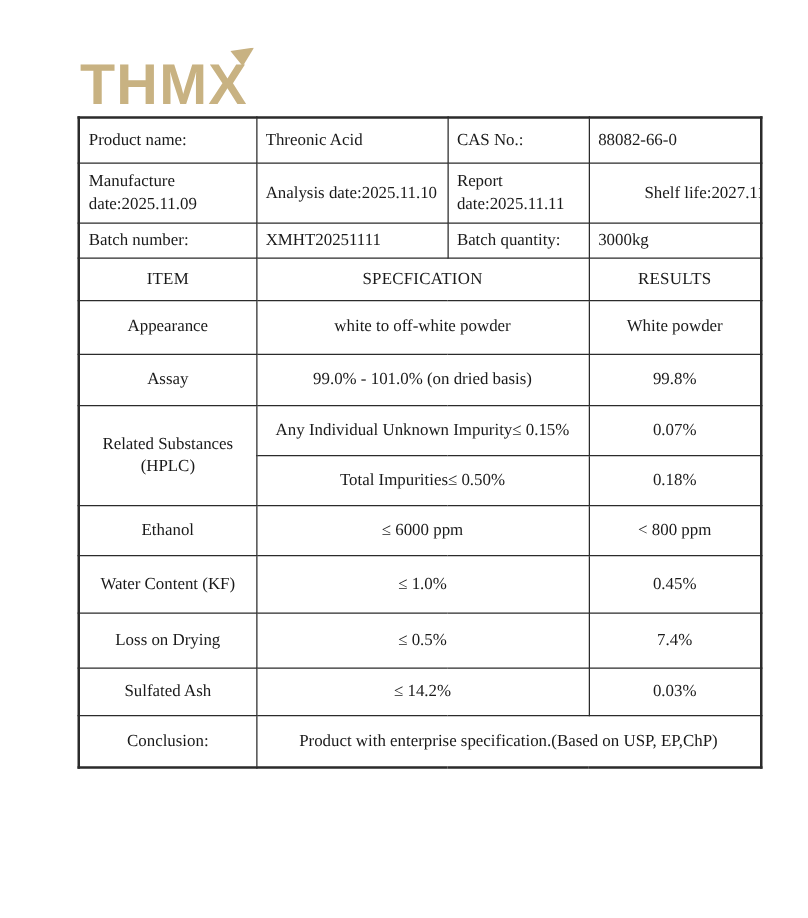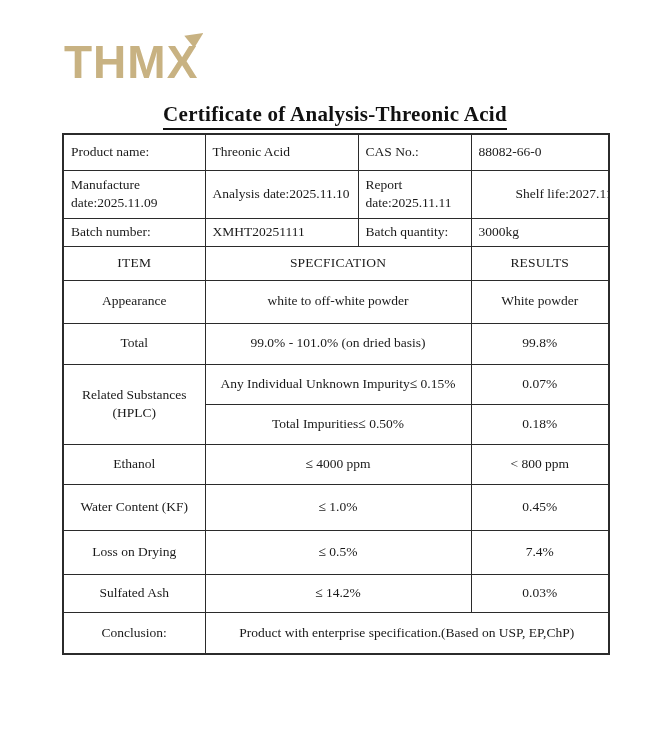--- a/index.html
+++ b/index.html
@@ -9,21 +9,21 @@
     height: 734px;
     font-family: "Liberation Serif", serif;
     color: #1a1a1a;
     overflow: hidden;
   }
   .page { padding-top: 34px; padding-left: 62px; }
 
   
   .brand-row {
     display: flex;
-    align-items: center;
+    align-items: flex-end;
     height: 56px;
     margin-left: 2px;
     gap: 34px;
   }
   .logo {
     font-family: "Liberation Sans", sans-serif;
     font-weight: 700;
     font-size: 46px;
     letter-spacing: 1px;
     color: #c8b282;
@@ -113,23 +113,20 @@
 
 <div class="page">
 
   <div class="brand-row">
     <div class="logo">
       <span>THM</span>
         <span class="logo-x"><span>X</span><span class="logo-tri"></span></span>
     </div>
   </div>
 
-  <div class="title-wrap">
-    <span class="title">Certificate of Analysis-Threonic Acid</span>
-  </div>
 
   <table class="coa">
     <colgroup>
       <col style="width:142px">
         <col style="width:153px">
         <col style="width:113px">
         <col style="width:138px">
     </colgroup>
 
     <tbody>
@@ -158,38 +155,38 @@
       <th class="c">RESULTS</th>
     </tr>
 
     <tr class="h43">
       <td class="c">Appearance</td>
       <td class="c" colspan="2">white to off-white powder</td>
       <td class="c">White powder</td>
     </tr>
 
     <tr class="h41">
-      <td class="c">Total</td>
+      <td class="c">Assay</td>
       <td class="c" colspan="2">99.0% - 101.0% (on dried basis)</td>
       <td class="c">99.8%</td>
     </tr>
 
     <tr class="h40">
       <td class="c" rowspan="2">Related Substances (HPLC)</td>
       <td class="c" colspan="2">Any Individual Unknown Impurity≤ 0.15%</td>
       <td class="c">0.07%</td>
     </tr>
     <tr class="h40">
       <td class="c" colspan="2">Total Impurities≤ 0.50%</td>
       <td class="c">0.18%</td>
     </tr>
 
     <tr class="h40">
       <td class="c">Ethanol</td>
-      <td class="c" colspan="2">≤ 4000 ppm</td>
+      <td class="c" colspan="2">≤ 6000 ppm</td>
       <td class="c">&lt; 800 ppm</td>
     </tr>
 
     <tr class="h46">
       <td class="c">Water Content (KF)</td>
       <td class="c" colspan="2">≤ 1.0%</td>
       <td class="c">0.45%</td>
     </tr>
 
     <tr class="h44">

